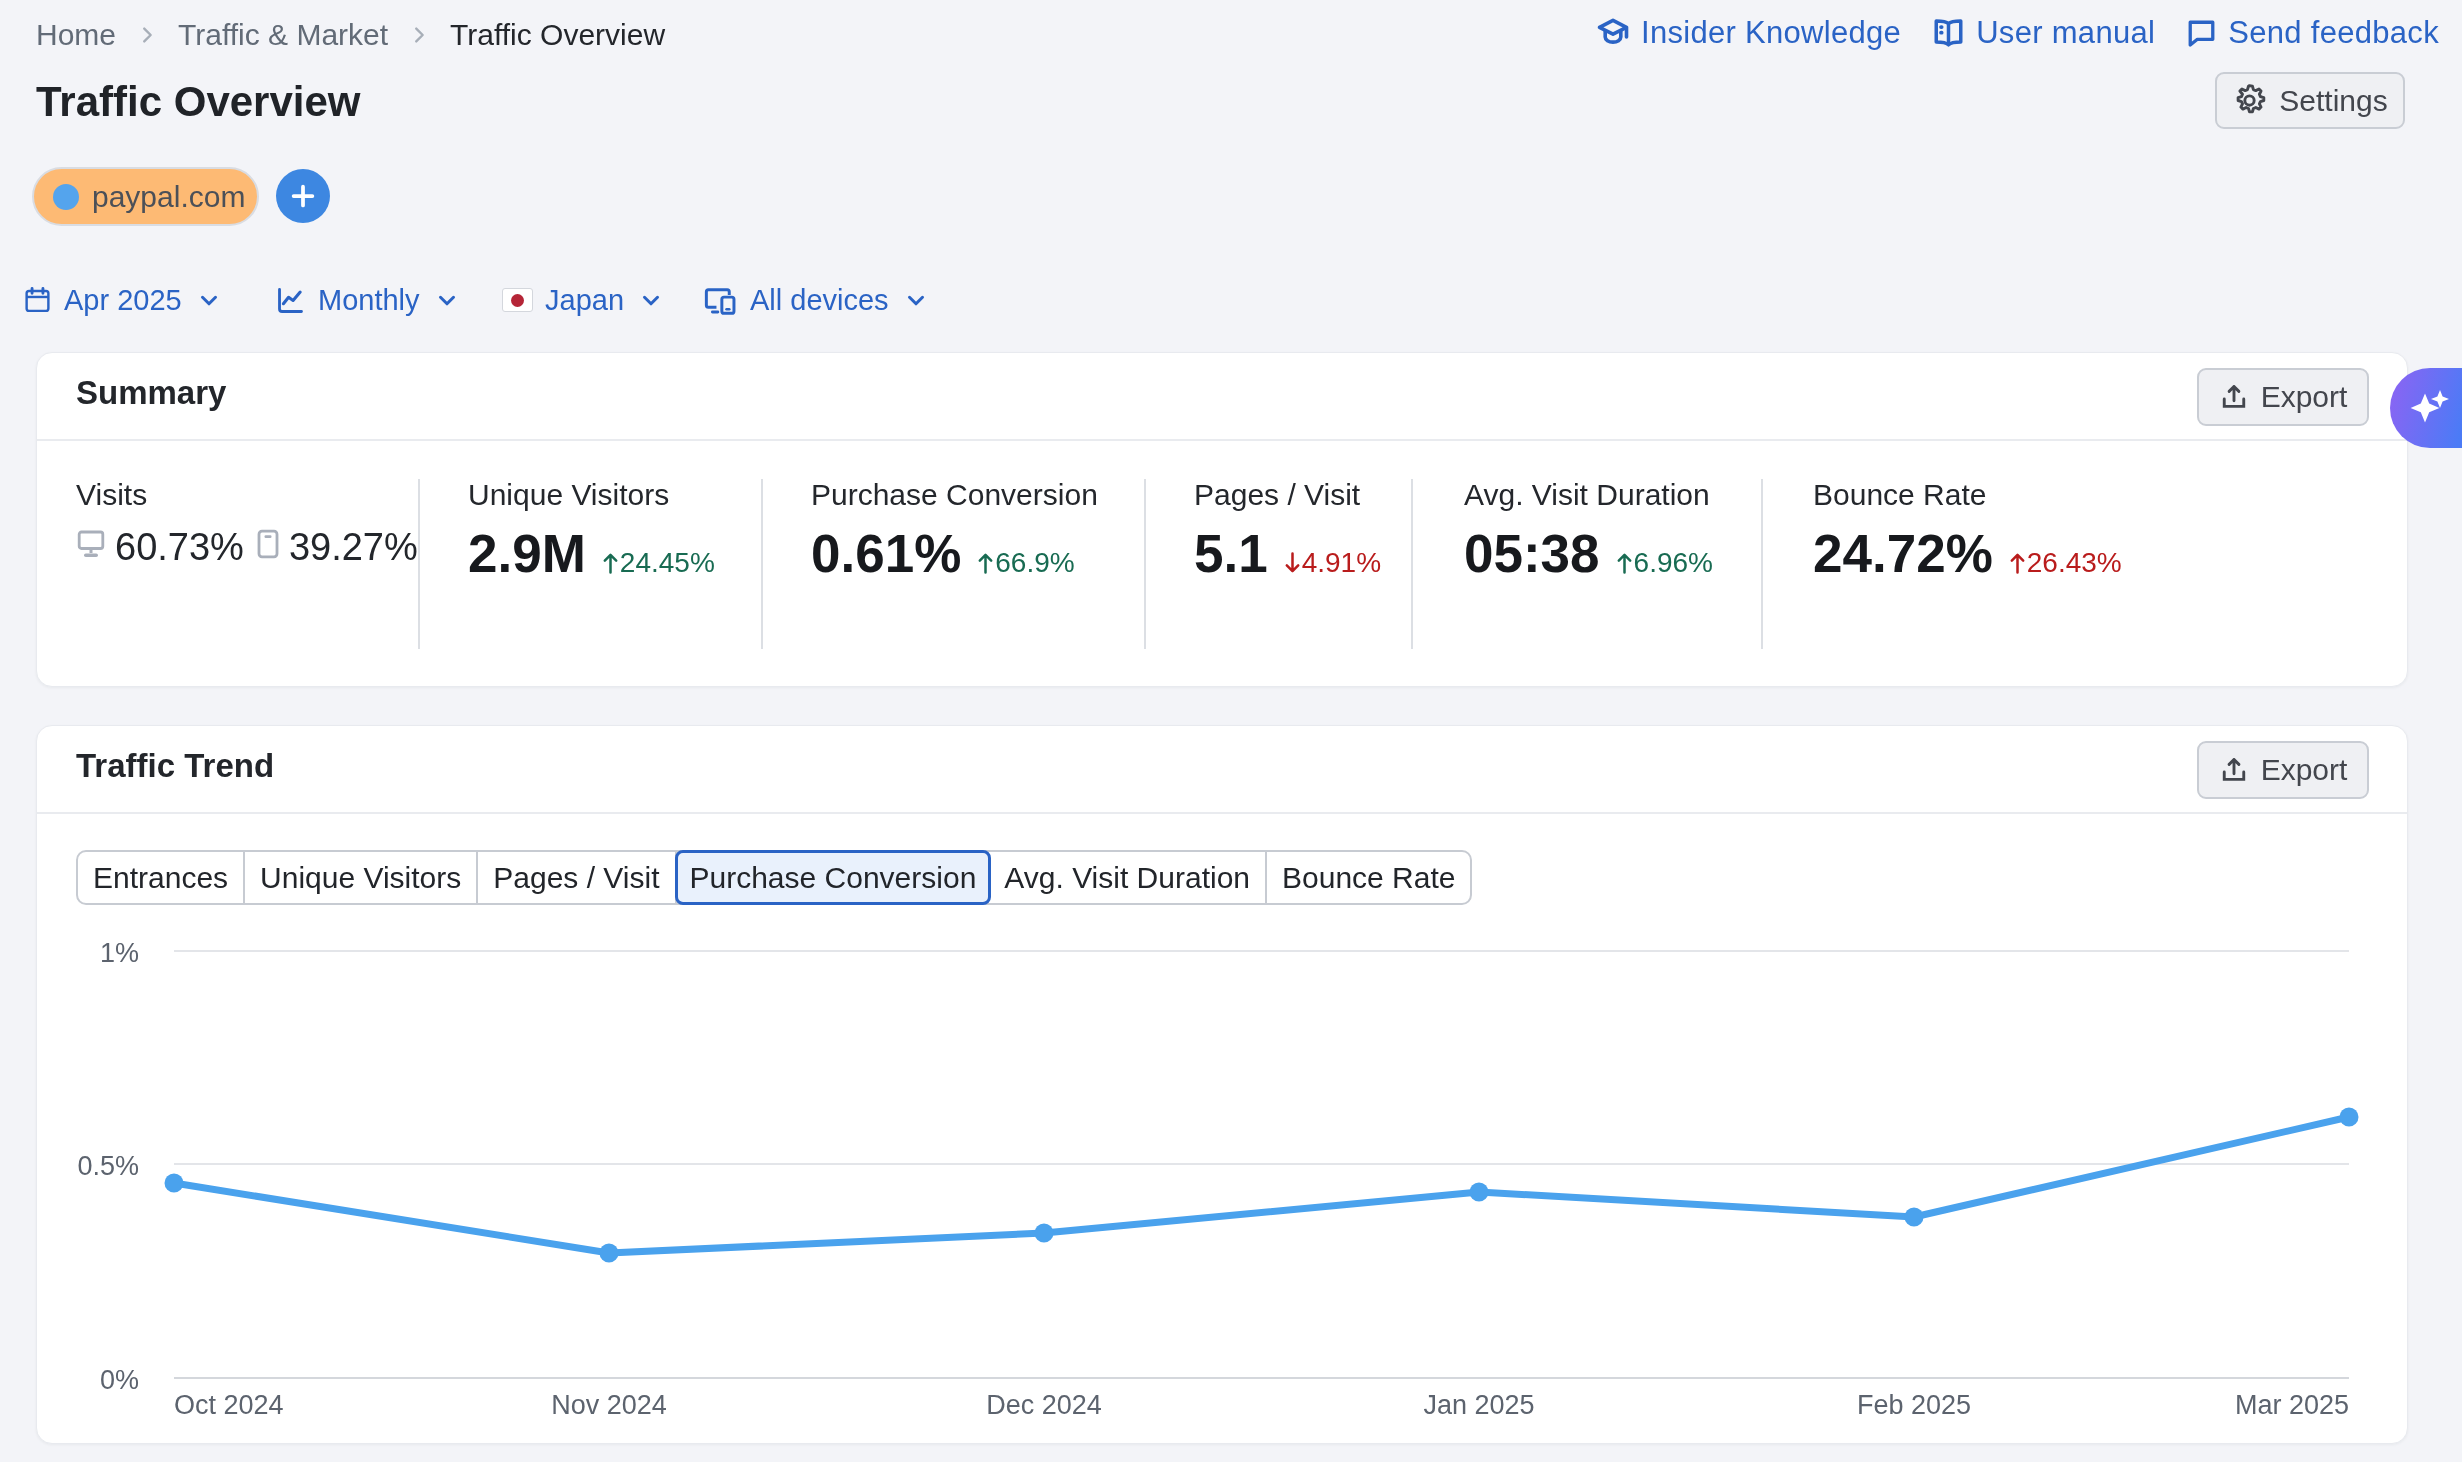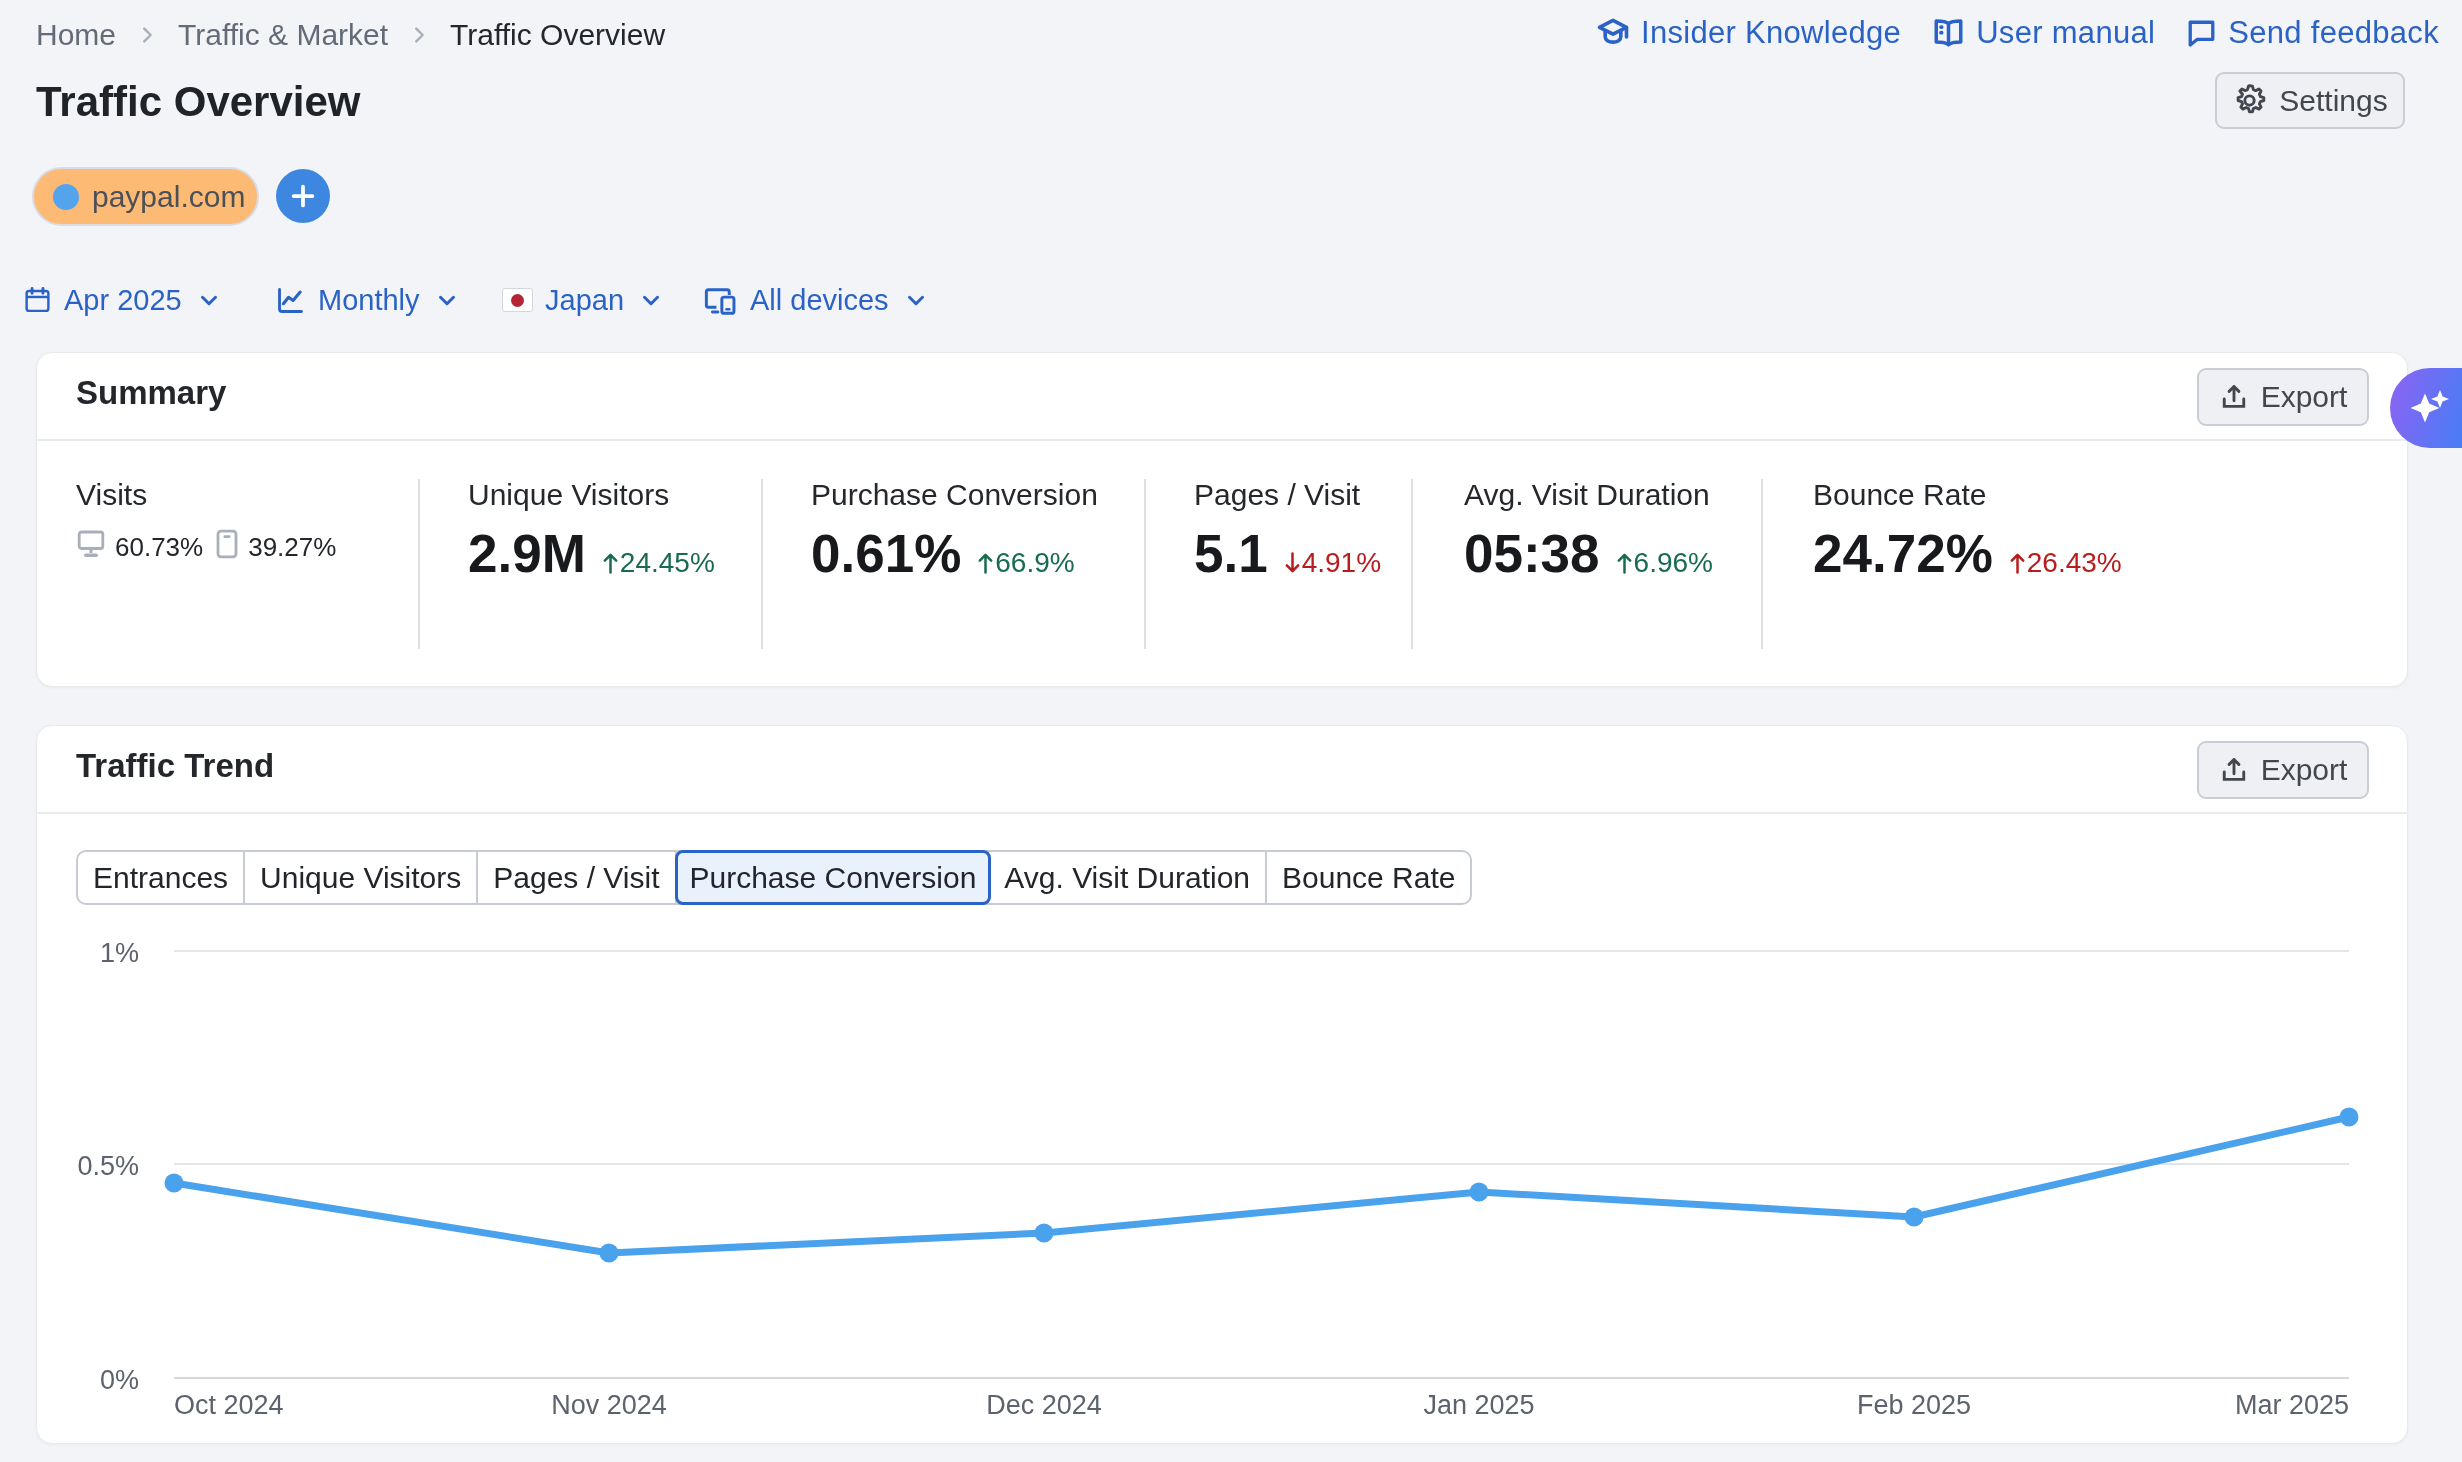--- a/index.html
+++ b/index.html
@@ -44,21 +44,21 @@
 
 .stat { position:absolute; top:124px; }
 .stat .lbl { font-size:30px; line-height:36px; color:#24272c; }
 .stat .numrow { display:flex; align-items:baseline; margin-top:12px; }
 .stat .num { font-size:53px; font-weight:700; color:#17191d; line-height:58px; }
 .stat .chg { font-size:28px; margin-left:16px; }
 .chg .ar { vertical-align:-2px; margin-right:1px; }
 .up { color:#186b52; }
 .down { color:#b91c1c; }
 .vdiv { position:absolute; top:126px; height:170px; width:2px; background:#dcdfe4; }
-.devrow { display:flex; align-items:flex-start; margin-top:15px; font-size:26px; color:#23262b; }
+.devrow { display:flex; align-items:flex-start; margin-top:15px; font-size:38px; color:#23262b; }
 .devrow svg { margin-right:9px; }
 .devrow span { line-height:32px; position:relative; top:3px; }
 .devrow .m { margin-left:12px; }
 
 .ai { left:2390px; top:368px; width:120px; height:80px; border-radius:40px; background:linear-gradient(105deg,#8e63f3 0%,#4b7bf6 62%); }
 
 .tabs { position:absolute; left:39px; top:124px; display:flex; border:2px solid #c7cbd2; border-radius:10px; background:#fff; height:55px; }
 .tab { display:flex; align-items:center; padding:0 15px; font-size:30px; color:#22252a; border-right:2px solid #c7cbd2; white-space:nowrap; }
 .tab:last-child { border-right:none; }
 .tab.sel { background:#e9f1fc; border:3px solid #2a63c5; border-radius:8px; margin:-2px; padding:0 12px; position:relative; z-index:2; }

